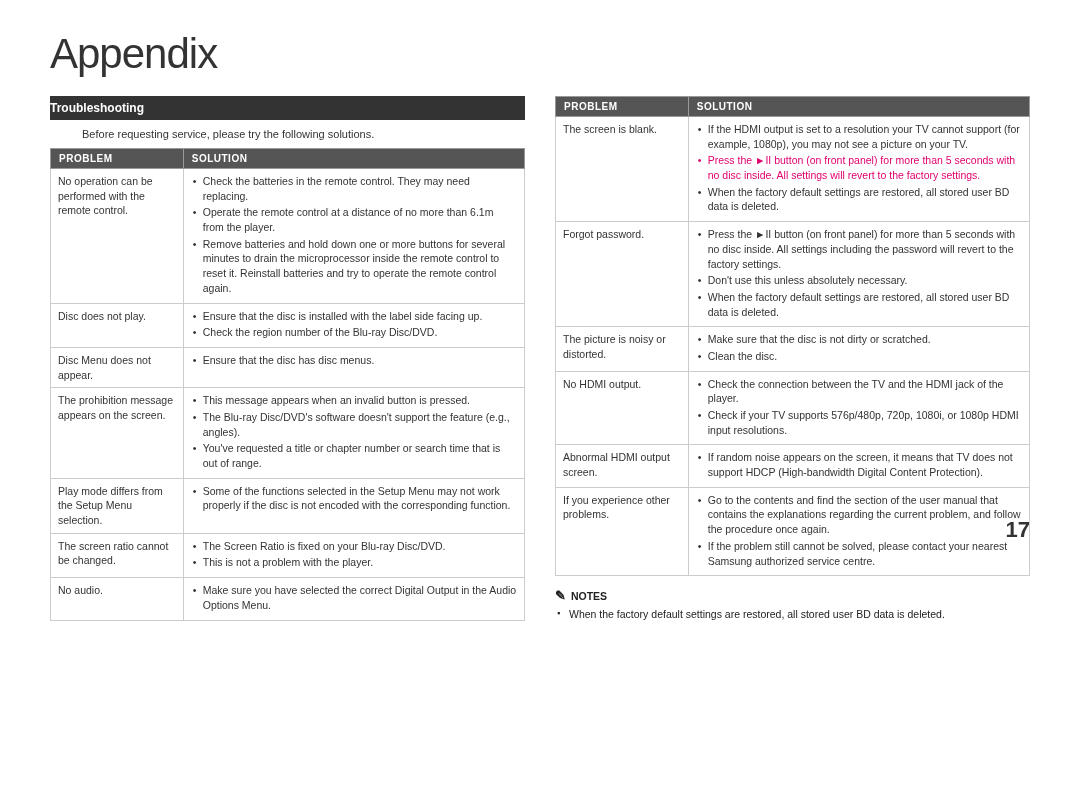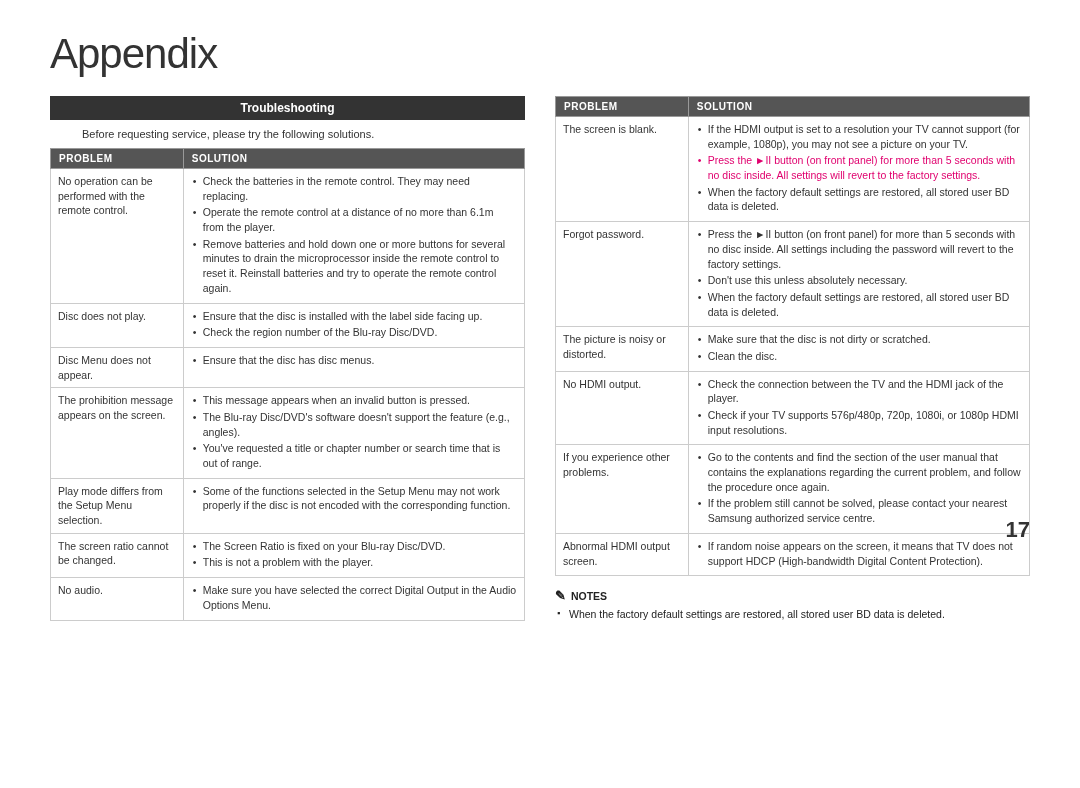--- a/index.html
+++ b/index.html
@@ -21,21 +21,21 @@
     .title {
       font-size: 42px;
       font-weight: 300;
       color: #333;
       margin-bottom: 18px;
       letter-spacing: -1px;
     }
     .section-title {
       background: #333;
       color: #fff;
-      text-align: center;
+      text-align: left;
       font-weight: bold;
       font-size: 12px;
       padding: 5px 0;
       margin-bottom: 8px;
     }
     .intro-text {
       font-size: 11px;
       margin-bottom: 8px;
       color: #333;
       padding-left: 32px;
@@ -265,33 +265,33 @@
             <tr>
               <td>No HDMI output.</td>
               <td>
                 <ul class="bullet-list">
                   <li>Check the connection between the TV and the HDMI jack of the player.</li>
                   <li>Check if your TV supports 576p/480p, 720p, 1080i, or 1080p HDMI input resolutions.</li>
                 </ul>
               </td>
             </tr>
             <tr>
+              <td>Abnormal HDMI output screen.</td>
+              <td>
+                <ul class="bullet-list">
+                  <li>If random noise appears on the screen, it means that TV does not support HDCP (High-bandwidth Digital Content Protection).</li>
+                </ul>
+              </td>
+            </tr>
+            <tr>
               <td>If you experience other problems.</td>
               <td>
                 <ul class="bullet-list">
                   <li>Go to the contents and find the section of the user manual that contains the explanations regarding the current problem, and follow the procedure once again.</li>
                   <li>If the problem still cannot be solved, please contact your nearest Samsung authorized service centre.</li>
-                </ul>
-              </td>
-            </tr>
-            <tr>
-              <td>Abnormal HDMI output screen.</td>
-              <td>
-                <ul class="bullet-list">
-                  <li>If random noise appears on the screen, it means that TV does not support HDCP (High-bandwidth Digital Content Protection).</li>
                 </ul>
               </td>
             </tr>
           </tbody>
       </table>
 
       <div class="notes-section">
         <div class="notes-title">
           <span class="notes-icon">✎</span>
           <span>NOTES</span>

